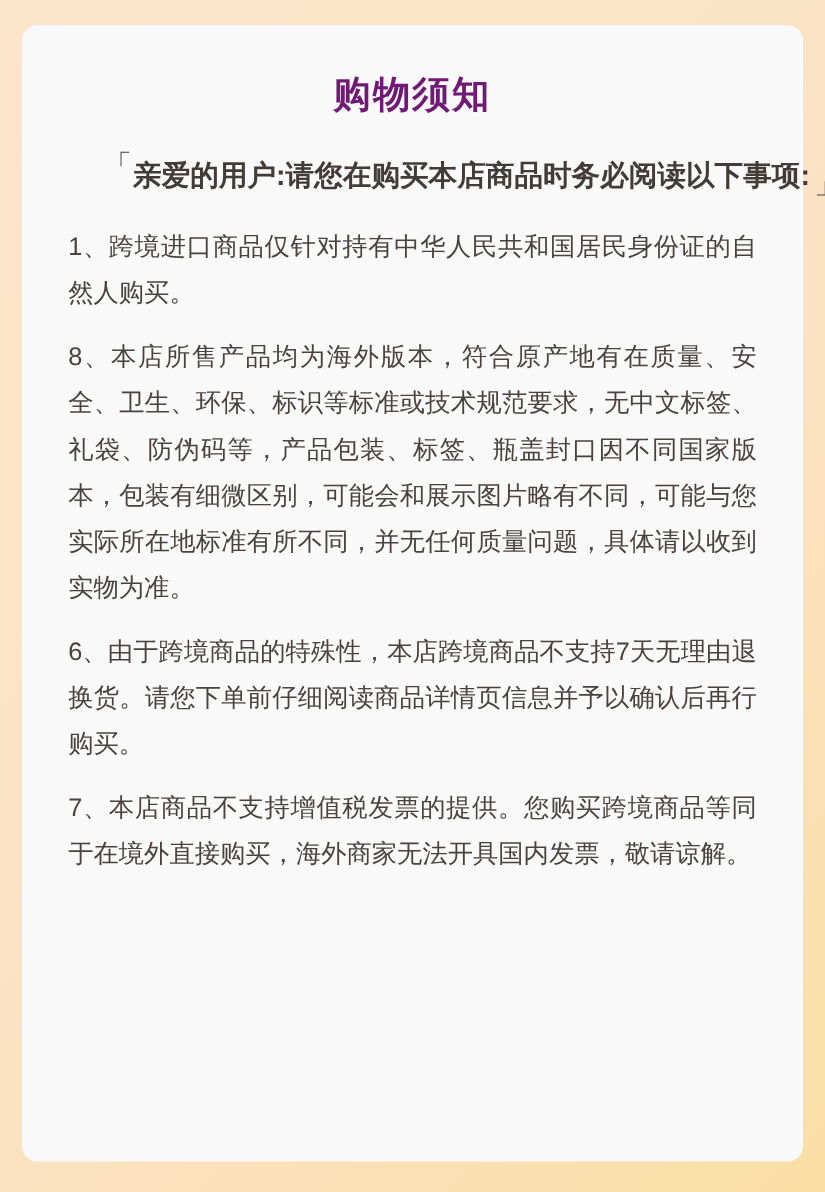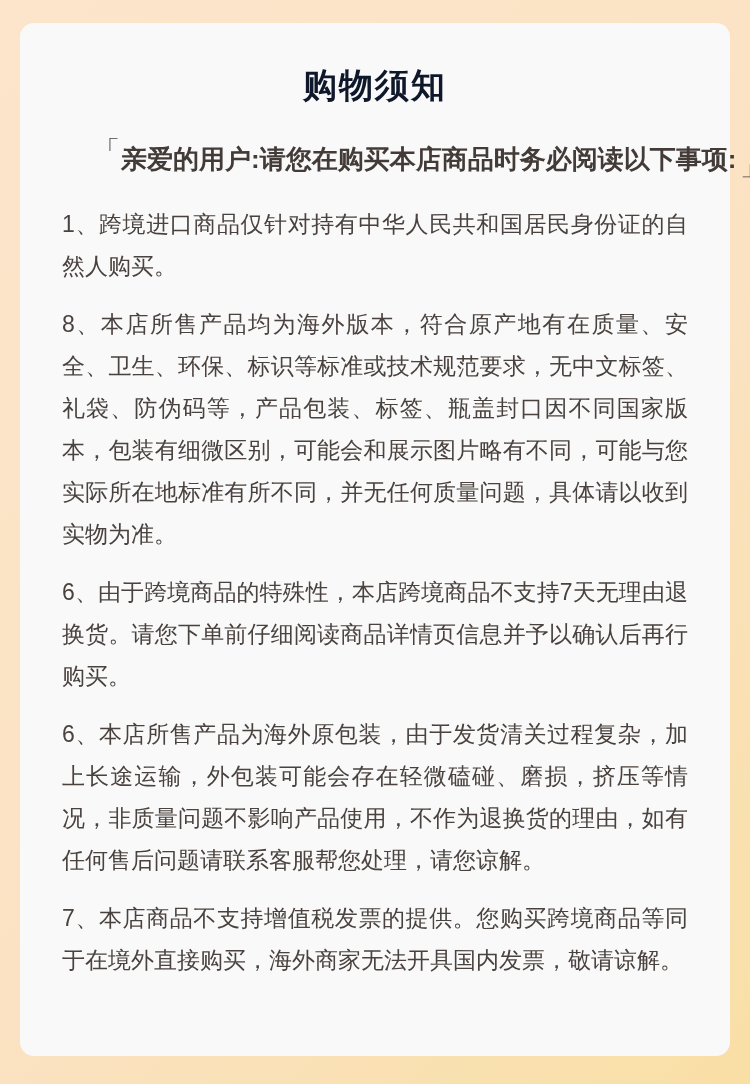--- a/index.html
+++ b/index.html
@@ -21,21 +21,21 @@
     width: 710px;
     height: 1033px;
     background: #f9f9f9;
     border-radius: 14px;
     padding: 40px 26px 0 26px;
   }
   .title {
     font-family: "Liberation Serif", "DejaVu Serif", serif;
     font-size: 34px;
     font-weight: 700;
-    color: #0f172a;
+    color: #701a75;
     text-align: center;
     letter-spacing: 2px;
   }
   .header-line {
     margin-top: 26px;
     font-size: 26px;
     font-weight: 700;
     color: #423b38;
     line-height: 48px;
     white-space: nowrap;
@@ -70,18 +70,17 @@
     <h1 class="title">购物须知</h1>
 
     <div class="header-line">
       <span class="bracket open">「</span><span class="header-text">亲爱的用户:请您在购买本店商品时务必阅读以下事项:</span><span class="bracket close">」</span>
     </div>
 
     <div class="items">
       <p>1、跨境进口商品仅针对持有中华人民共和国居民身份证的自然人购买。</p>
       <p>8、本店所售产品均为海外版本，符合原产地有在质量、安全、卫生、环保、标识等标准或技术规范要求，无中文标签、礼袋、防伪码等，产品包装、标签、瓶盖封口因不同国家版本，包装有细微区别，可能会和展示图片略有不同，可能与您实际所在地标准有所不同，并无任何质量问题，具体请以收到实物为准。</p>
       <p>6、由于跨境商品的特殊性，本店跨境商品不支持7天无理由退换货。请您下单前仔细阅读商品详情页信息并予以确认后再行购买。</p>
-      <p>6、本店所售产品为海外原包装，由于发货清关过程复杂，加上长途运输，外包装可能会存在轻微磕碰、磨损，挤压等情况，非质量问题不影响产品使用，不作为退换货的理由，如有任何售后问题请联系客服帮您处理，请您谅解。</p>
       <p>7、本店商品不支持增值税发票的提供。您购买跨境商品等同于在境外直接购买，海外商家无法开具国内发票，敬请谅解。</p>
     </div>
 
   </div>
 </div>
 
 </body></html>

